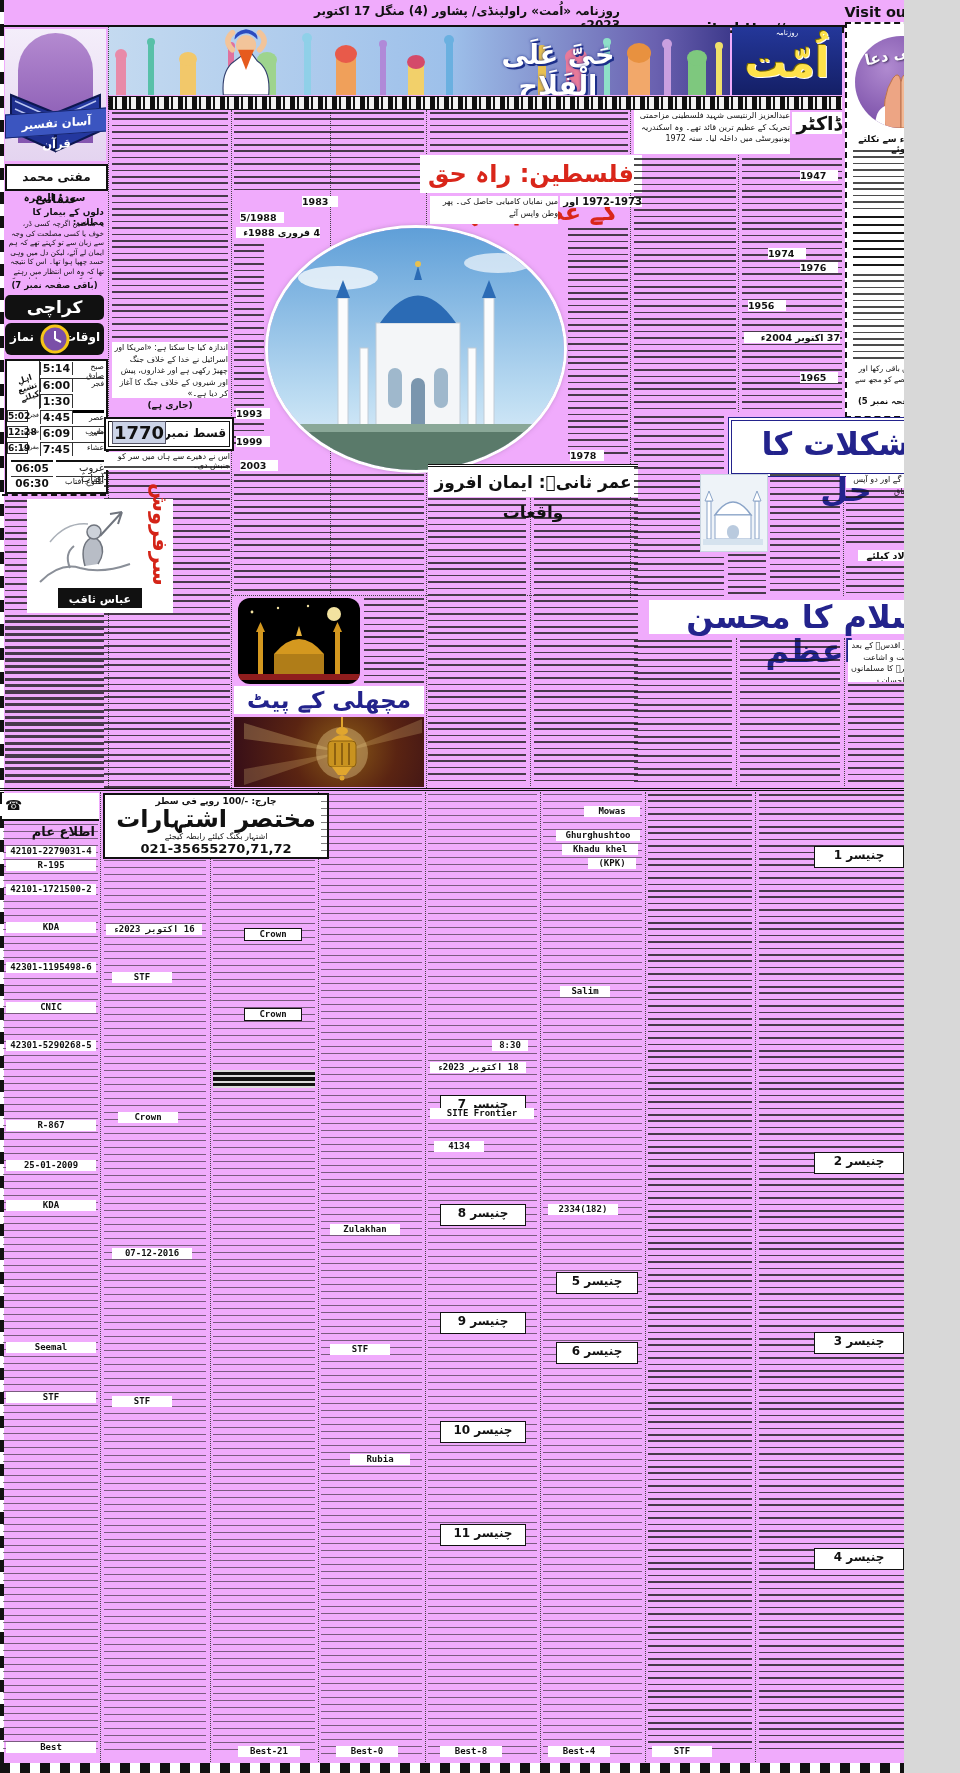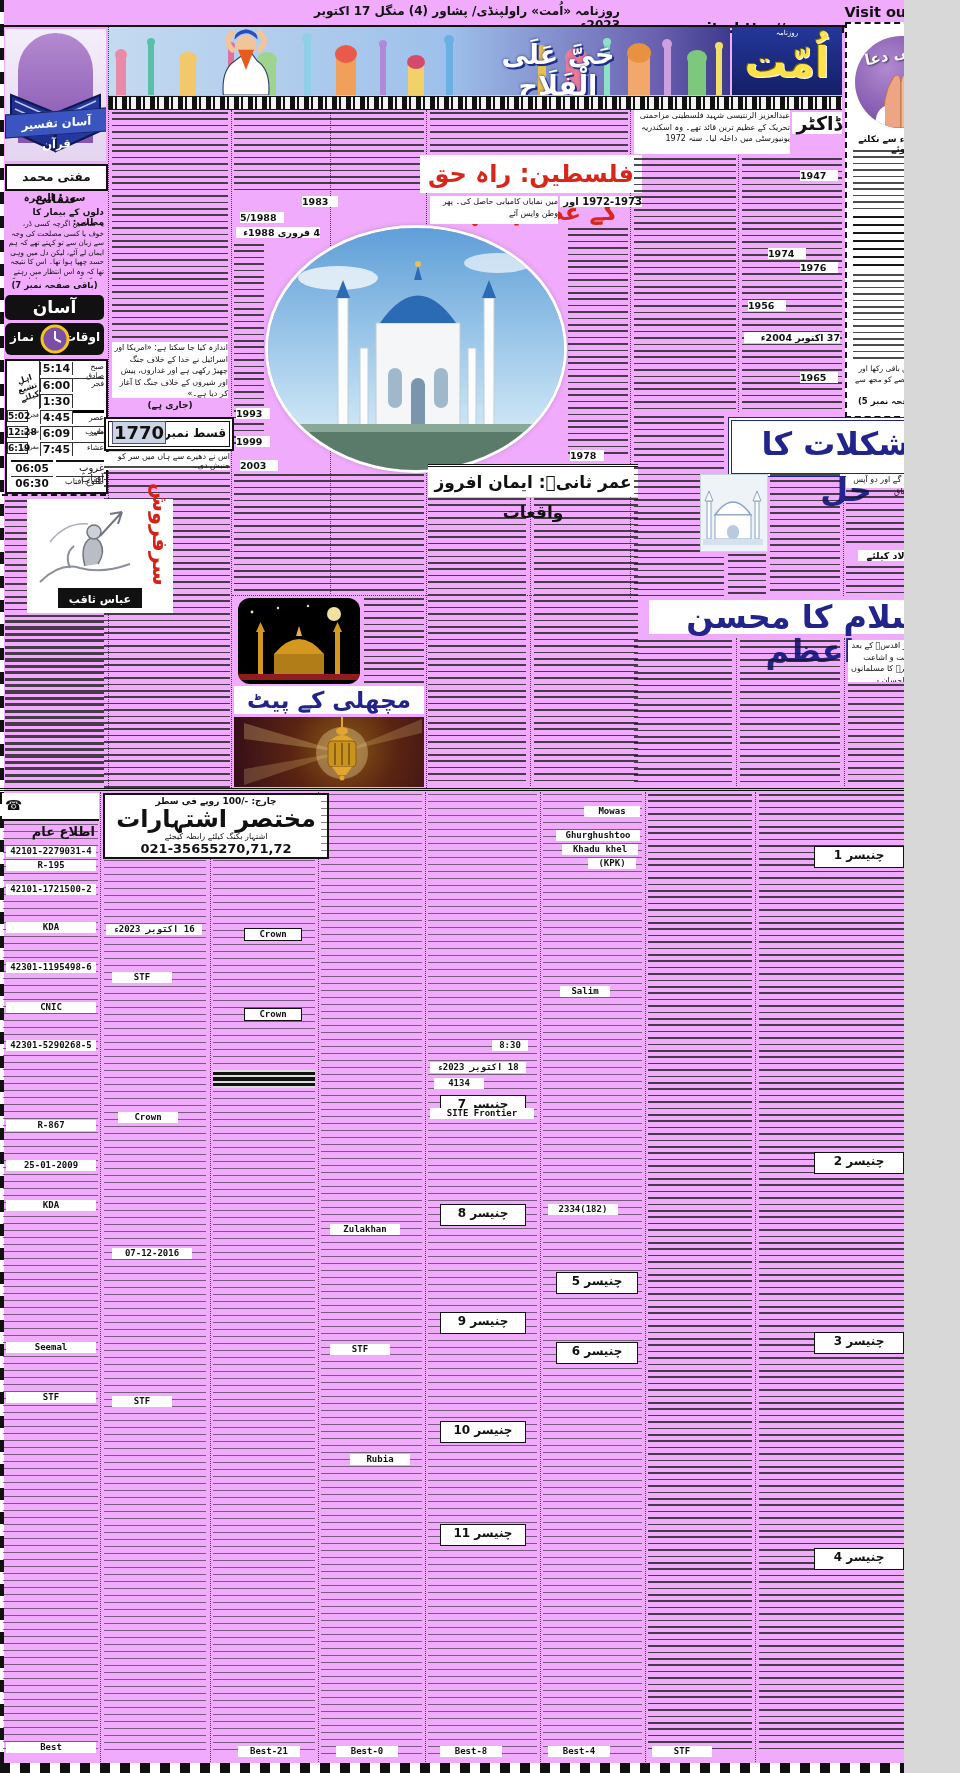--- a/index.html
+++ b/index.html
@@ -122,21 +122,21 @@
   </div>
   <div class="ab ctr" style="left:5px;top:164px;width:99px;height:23px;border:2px solid #111;background:#fff;">
     <span style="font-size:12px;font-weight:bold;direction:rtl;line-height:22px;">مفتی محمد عثمانی</span>
   </div>
   <div class="ab ctr u b" style="left:5px;top:192px;width:99px;font-size:10px;">سورۂ البقرہ</div>
   <div class="ab u b" style="left:5px;top:207px;width:99px;font-size:9px;">دلوں کے بیمار کا مطلب:</div>
   <div class="ab u" style="left:5px;top:219px;width:99px;height:60px;font-size:7.2px;line-height:1.32;overflow:hidden;">یہ منافقین اگرچہ کسی ڈر، خوف یا کسی مصلحت کی وجہ سے زبان سے تو کہتے تھے کہ ہم ایمان لے آئے، لیکن دل میں وہی حسد چھپا ہوا تھا۔ اس کا نتیجہ تھا کہ وہ اس انتظار میں رہتے تھے کہ کسی طرح مسلمانوں کو کوئی زک (تکلیف)</div>
   <div class="ab ctr u" style="left:5px;top:280px;width:99px;font-size:8.5px;font-weight:bold;">(باقی صفحہ نمبر 7)</div>
 
   <div class="ab ctr" style="left:5px;top:295px;width:99px;height:25px;background:#111;border-radius:5px;">
-    <span style="color:#fff;font-weight:bold;font-size:17px;line-height:24px;direction:rtl;">آسان</span>
+    <span style="color:#fff;font-weight:bold;font-size:17px;line-height:24px;direction:rtl;">کراچی</span>
   </div>
   <div class="ab" style="left:5px;top:323px;width:99px;height:32px;background:#111;border-radius:6px;">
     <span style="position:absolute;right:4px;top:7px;color:#fff;font-weight:bold;font-size:12px;direction:rtl;">اوقات</span>
     <span style="position:absolute;left:5px;top:7px;color:#fff;font-weight:bold;font-size:12px;direction:rtl;">نماز</span>
     <svg width="30" height="30" viewBox="0 0 30 30" style="position:absolute;left:35px;top:1px;">
       <circle cx="15" cy="15" r="13" fill="#7a4fa8" stroke="#f5c518" stroke-width="3"></circle>
       <path d="M15 15 L15 7 M15 15 L21 18" stroke="#fff" stroke-width="2"></path>
     </svg>
   </div>
   <div class="ab" style="left:5px;top:359px;width:99px;height:131px;border:2px solid #111;background:#fff;">
@@ -403,21 +403,21 @@
   <div class="ab tag" style="left:244px;top:928px;width:56px;border:1px solid #111;">Crown</div>
   <div class="ab tag" style="left:244px;top:1008px;width:56px;border:1px solid #111;">Crown</div>
   <div class="ab tag" style="left:238px;top:1746px;width:62px;">Best-21</div>
 
   <div class="ab tag" style="left:330px;top:1224px;width:70px;">Zulakhan</div>
   <div class="ab tag" style="left:330px;top:1344px;width:60px;">STF</div>
   <div class="ab tag" style="left:350px;top:1454px;width:60px;">Rubia</div>
   <div class="ab tag" style="left:336px;top:1746px;width:62px;">Best-0</div>
 
   <div class="ab tag u" style="left:430px;top:1062px;width:96px;">18 اکتوبر 2023ء</div>
-  <div class="ab tag" style="left:434px;top:1078px;width:50px;">4134</div>
+  <div class="ab tag" style="left:434px;top:1141px;width:50px;">4134</div>
   <div class="ab tag" style="left:430px;top:1108px;width:104px;">SITE Frontier</div>
   <div class="ab tag" style="left:492px;top:1040px;width:36px;">8:30</div>
   <div class="ab tag" style="left:440px;top:1746px;width:62px;">Best-8</div>
 
   <div class="ab tag" style="left:584px;top:806px;width:56px;">Mowas</div>
   <div class="ab tag" style="left:556px;top:830px;width:84px;">Ghurghushtoo</div>
   <div class="ab tag" style="left:562px;top:844px;width:76px;">Khadu khel</div>
   <div class="ab tag" style="left:588px;top:858px;width:48px;">(KPK)</div>
   <div class="ab tag" style="left:560px;top:986px;width:50px;">Salim</div>
   <div class="ab tag" style="left:548px;top:1204px;width:70px;">2334(182)</div>

